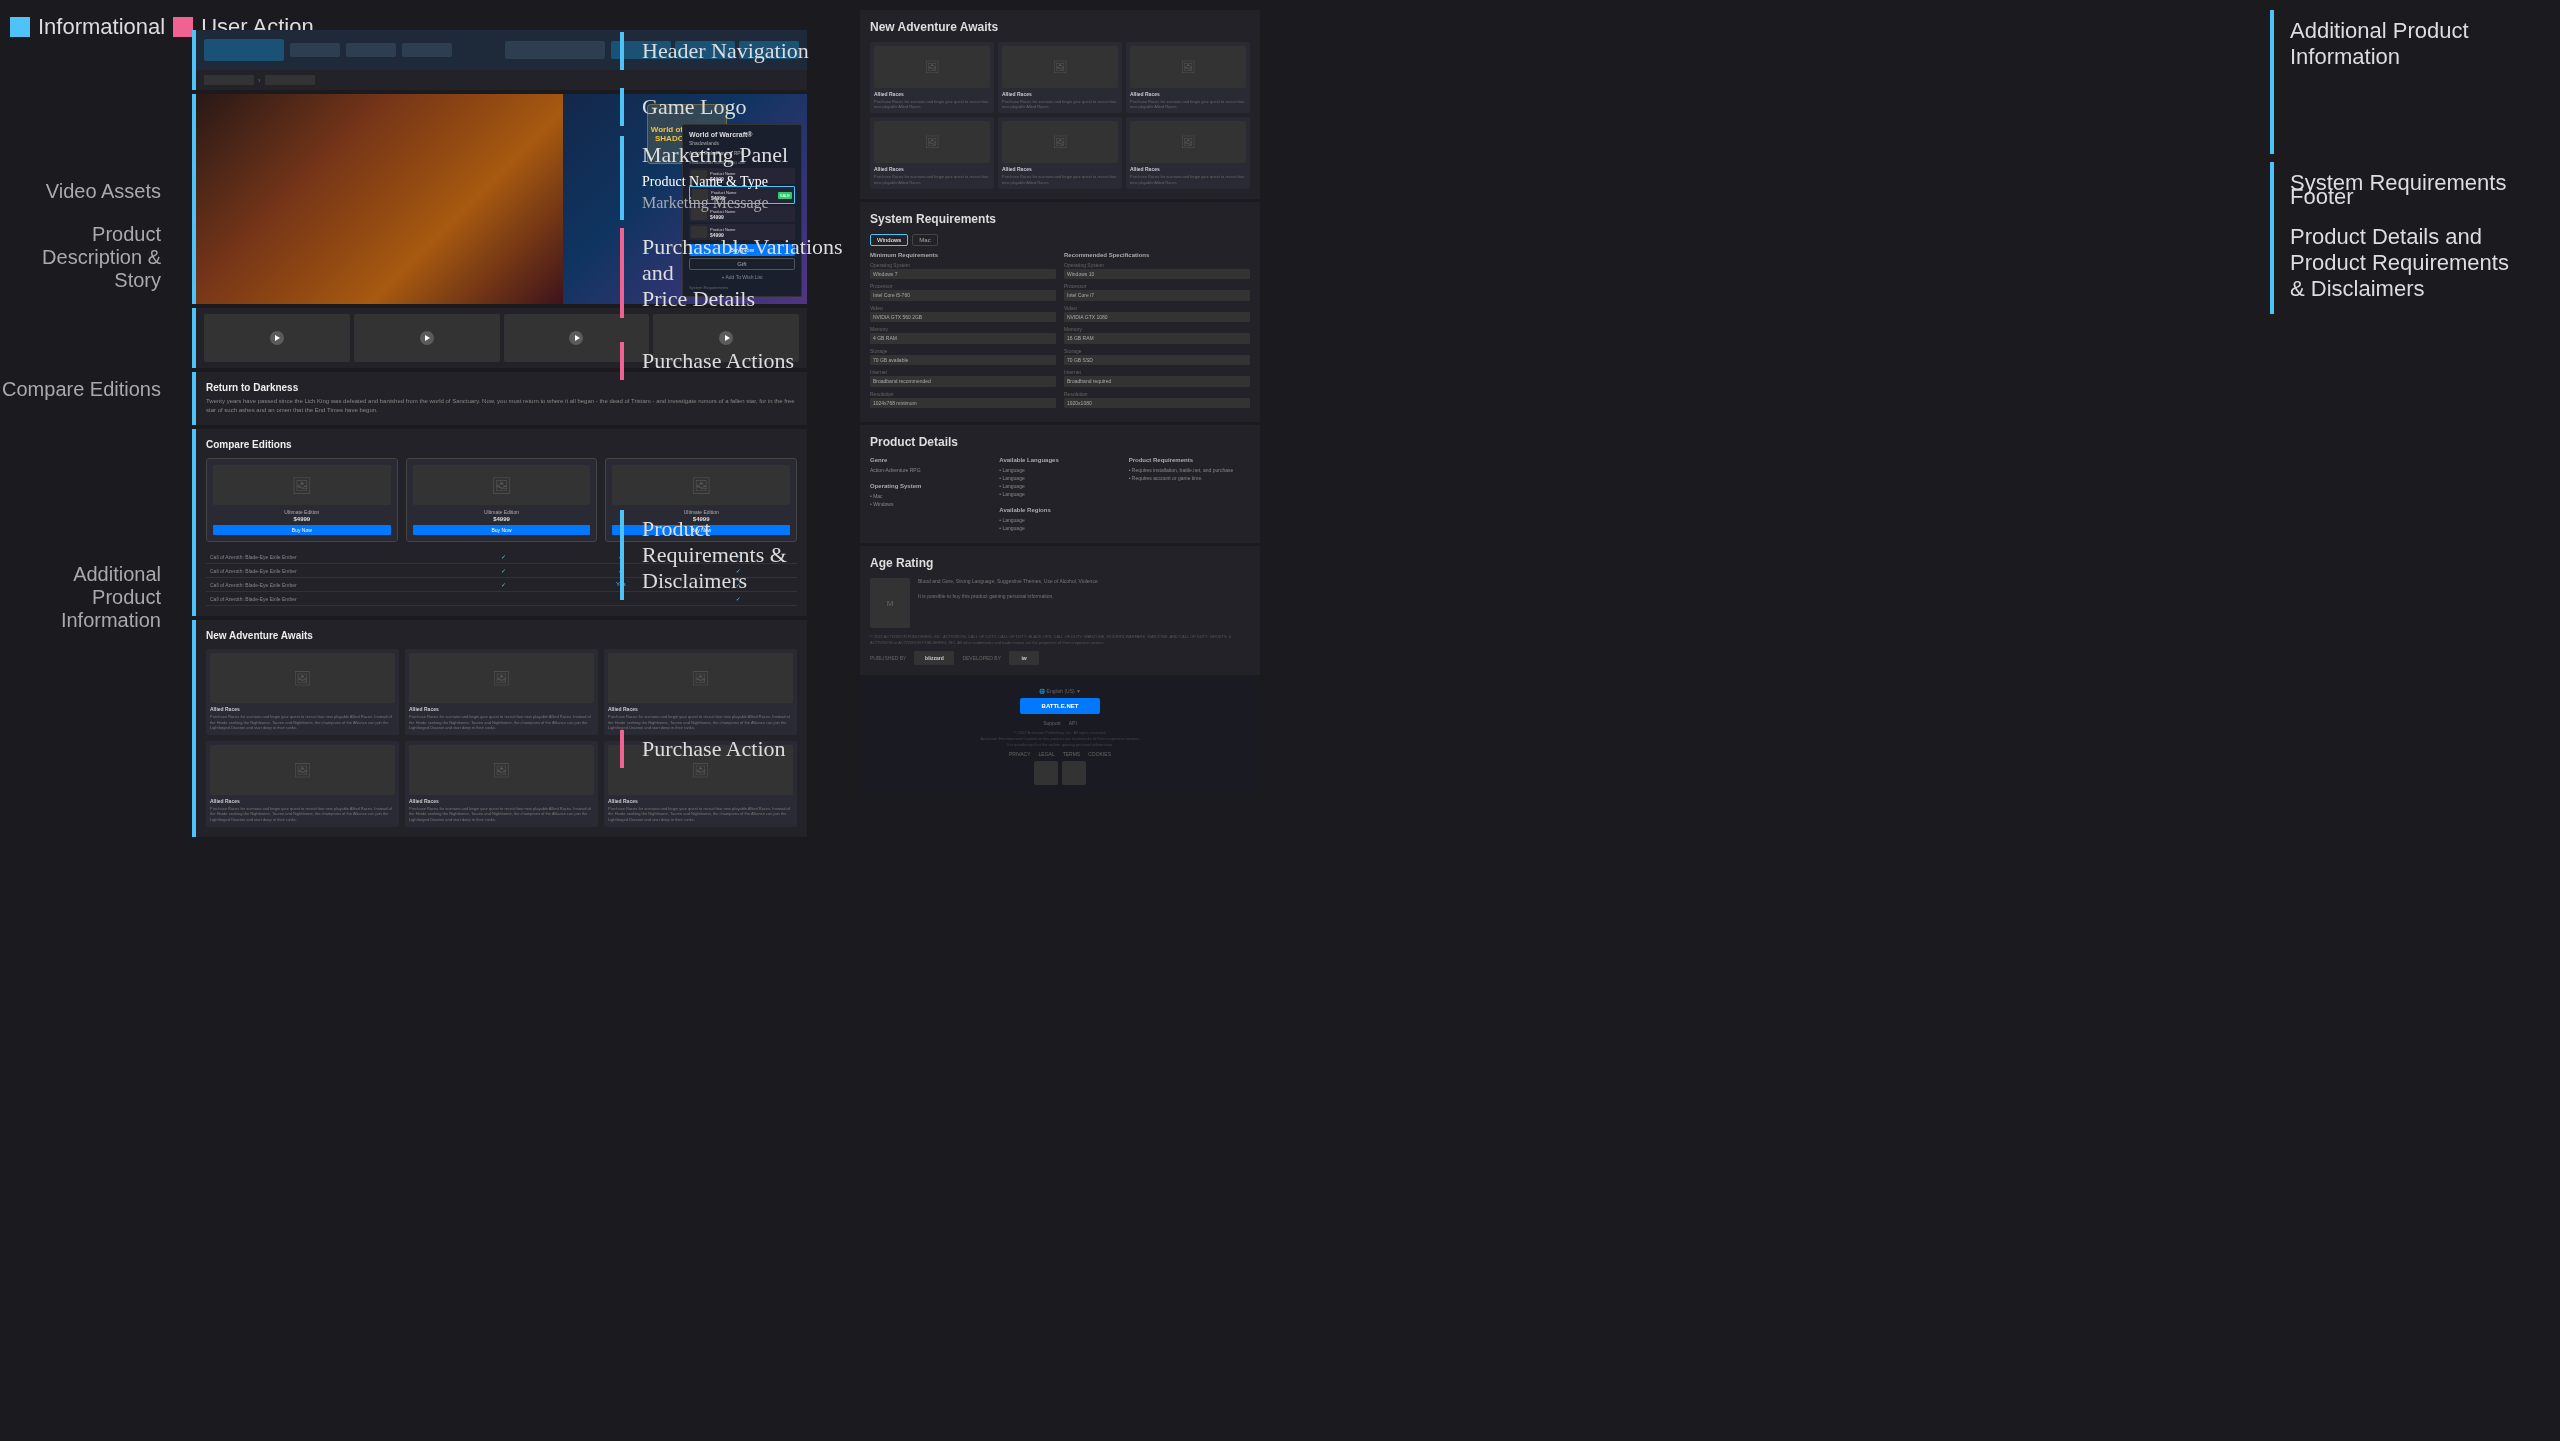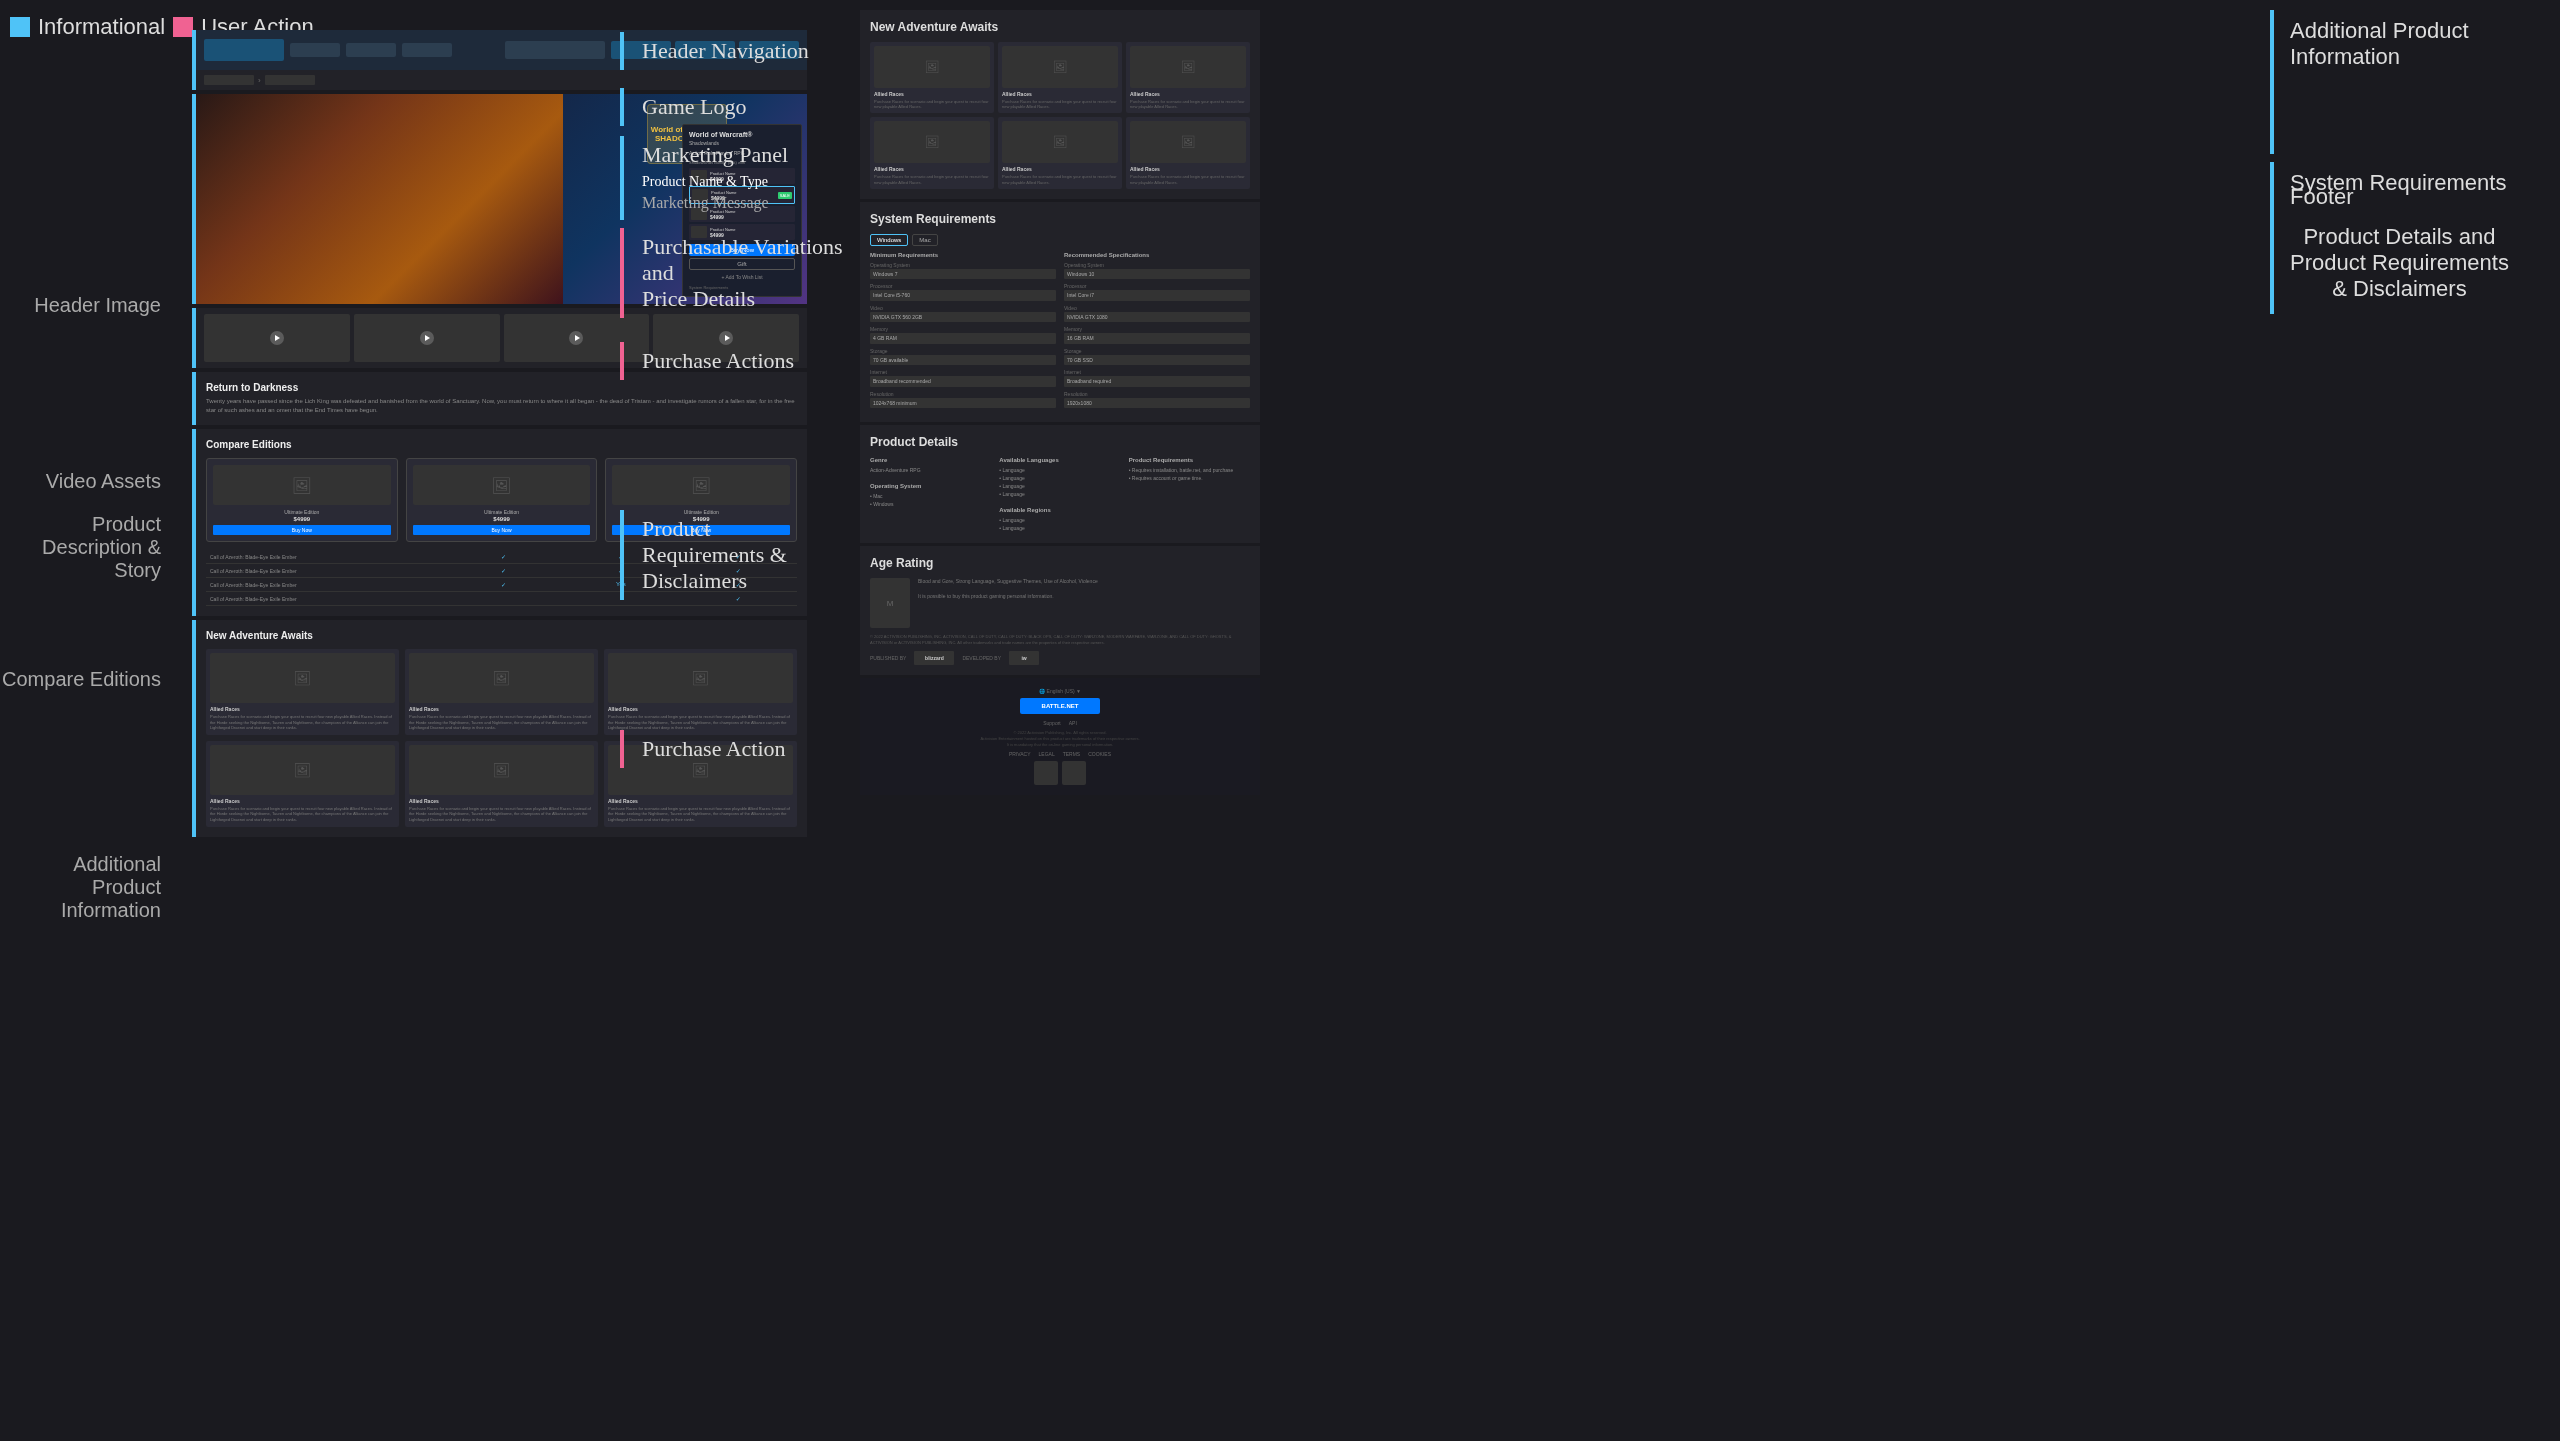--- a/index.html
+++ b/index.html
@@ -687,23 +687,20 @@
       <span>Informational</span>
     </div>
     <div class="legend-item">
       <div class="legend-dot pink"></div>
       <span>User Action</span>
     </div>
   </div>
 
   <div class="col-labels" style="top: 160px;">
 
-    <div style="height: 290px; display: flex; align-items: center; justify-content: flex-end; padding-right: 14px;">
-      <span class="row-label">Header Image</span>
-    </div>
 
     <div style="height: 62px; display: flex; align-items: center; justify-content: flex-end; padding-right: 14px;">
       <span class="row-label">Video Assets</span>
     </div>
 
     <div style="height: 70px; display: flex; align-items: center; justify-content: flex-end; padding-right: 14px; text-align: right;">
       <span class="row-label" style="white-space: pre-line;">Product
 Description &amp; Story</span>
     </div>
 
@@ -1193,21 +1190,21 @@
 Information</div>
     </div>
 
     <div style="display: flex; align-items: flex-start; margin-bottom: 8px;">
       <div style="width: 4px; background: #4fc3f7; align-self: stretch; flex-shrink: 0;"></div>
       <div class="far-right-annotation">System Requirements</div>
     </div>
 
     <div style="display: flex; align-items: flex-start; margin-bottom: 8px;">
       <div style="width: 4px; background: #4fc3f7; align-self: stretch; flex-shrink: 0;"></div>
-      <div class="far-right-annotation" style="white-space: pre-line; text-align: center;">Product Details and
+      <div class="far-right-annotation" style="white-space: pre-line;">Product Details and
 Product Requirements
 &amp; Disclaimers</div>
     </div>
 
     <div style="position: absolute; bottom: 100px; left: 0; display: flex; align-items: flex-start;">
       <div style="width: 4px; background: #4fc3f7; height: 40px; flex-shrink: 0;"></div>
       <div class="far-right-annotation">Footer</div>
     </div>
 
   </div>

